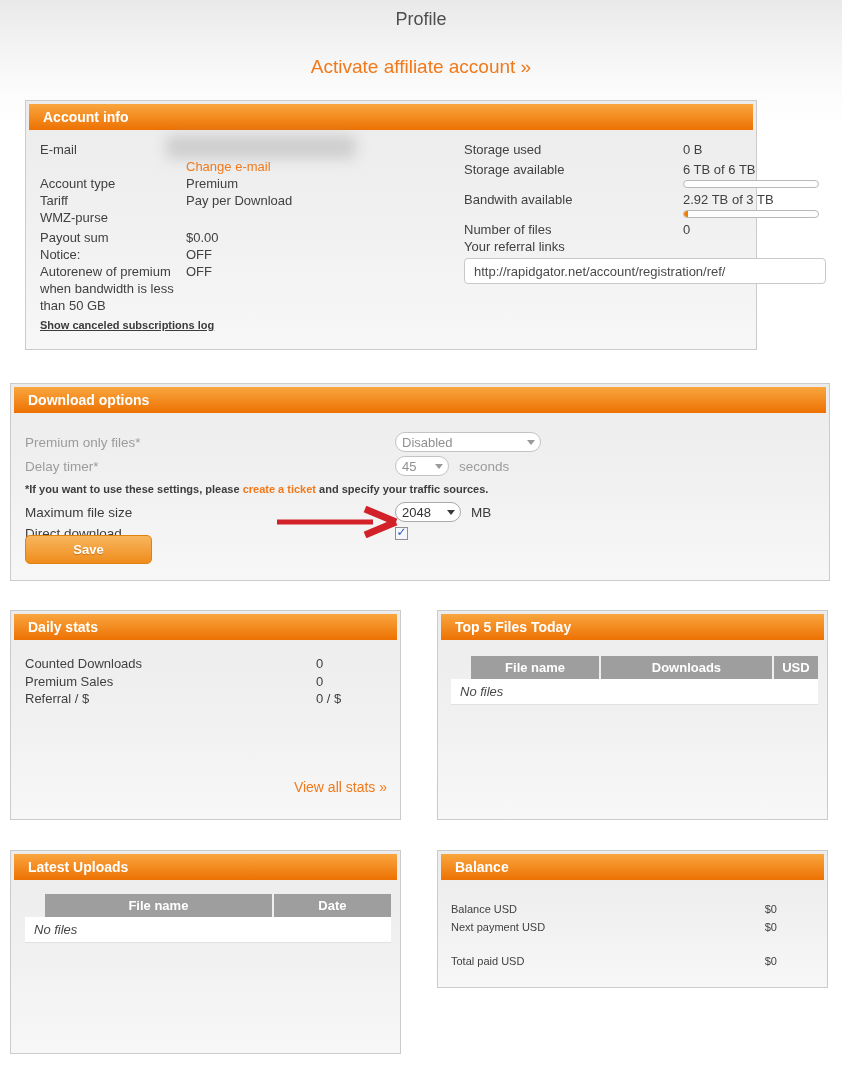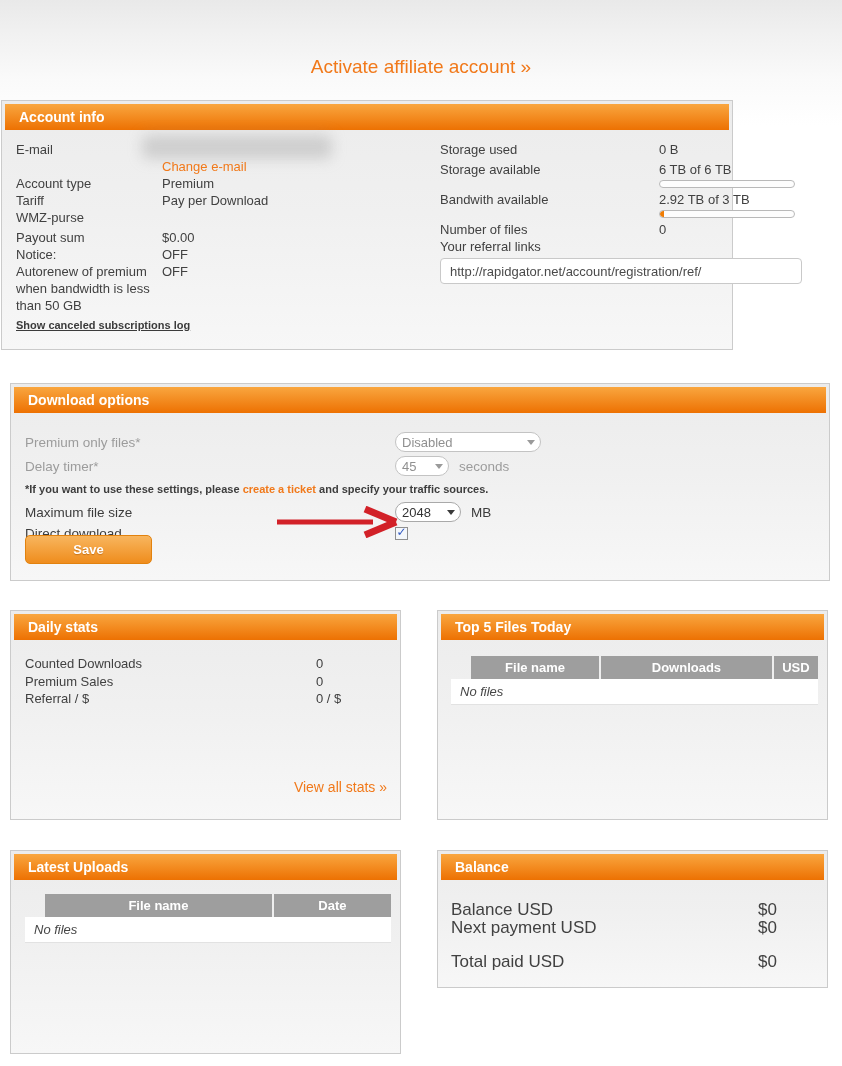--- a/index.html
+++ b/index.html
@@ -10,21 +10,21 @@
     background:linear-gradient(180deg,#e9e9e9 0px,#f1f1f1 35px,#fafafa 80px,#ffffff 125px);
     overflow:hidden;
   }
   .page-title { position:absolute; top:9px; left:0; width:100%; text-align:center; font-size:18px; color:#4f4f4f; }
   .activate-link { position:absolute; top:56px; left:0; width:100%; text-align:center; font-size:19px; color:#f1791a; text-decoration:none; cursor:pointer; display:block; }
 
   
   .panel { position:absolute; border:1px solid #cbcbcb; background:linear-gradient(180deg,#ececec 0%,#f0f0f0 45%,#f7f7f7 100%); }
   .panel-header { position:absolute; left:3px; right:3px; top:3px; height:26px; line-height:26px; padding-left:14px;
     background:linear-gradient(180deg,#f9a63f,#ed7102); color:#fff; font-size:14px; font-weight:bold; }
-  .panel-account  { left:1px; top:100px; width:732px; height:250px; }
+  .panel-account  { left:25px; top:100px; width:732px; height:250px; }
   .panel-download { left:10px; top:383px; width:820px; height:198px; }
   .panel-daily    { left:10px; top:610px; width:391px; height:210px; }
   .panel-top5     { left:437px; top:610px; width:391px; height:210px; }
   .panel-uploads  { left:10px; top:850px; width:391px; height:204px; }
   .panel-balance  { left:437px; top:850px; width:391px; height:138px; }
 
   
   .acc-left { position:absolute; left:14px; top:40px; width:410px; font-size:13px; color:#414141; }
   .acc-row { display:flex; line-height:17px; }
   .acc-row .lbl { width:146px; flex:none; }
@@ -81,29 +81,30 @@
   .t5 { left:13px; top:45px; width:367px; }
   .lu { left:14px; top:43px; width:366px; }
   .thead { display:flex; gap:2px;margin-left:20px; }
   .th { background:#9e9e9e; color:#fff; font-weight:bold; text-align:center; height:23px; line-height:23px; }
   .t5 .c1 { width:139px; } .t5 .c2 { width:185px; } .t5 .c3 { width:48px; }
   .lu .c1 { width:240px; } .lu .c2 { width:124px; }
   .tbody-empty { background:#fff; height:26px; line-height:26px; font-style:italic; color:#474747; padding-left:9px;
     border-bottom:1px solid #e2e2e2; }
 
   
-  .bal-body { position:absolute; left:13px; top:50px; width:326px; font-size:17px; color:#414141; }
+  .bal-body { position:absolute; left:13px; top:50px; width:326px; font-size:11px; color:#414141; }
   .bal-row { display:flex; justify-content:space-between; line-height:17.5px; }
   .bal-total { margin-top:17px; }
 </style>
 </head>
 <body>
 
 <div class="page">
 
+  <div class="page-title">Profile</div>
   <a class="activate-link">Activate affiliate account »</a>
 
   <section class="panel panel-account">
     <div class="panel-header">Account info</div>
     <div class="email-blur"></div>
 
     <div class="acc-left">
       <div class="acc-row">
         <span class="lbl">E-mail</span>
       </div>

